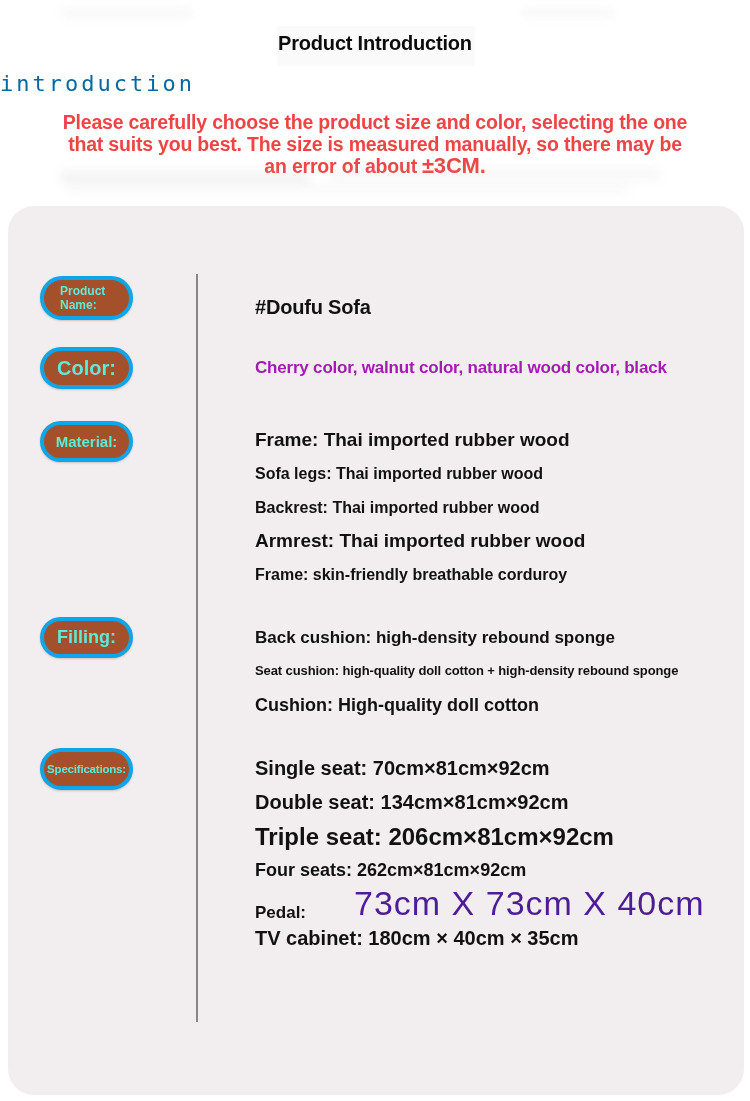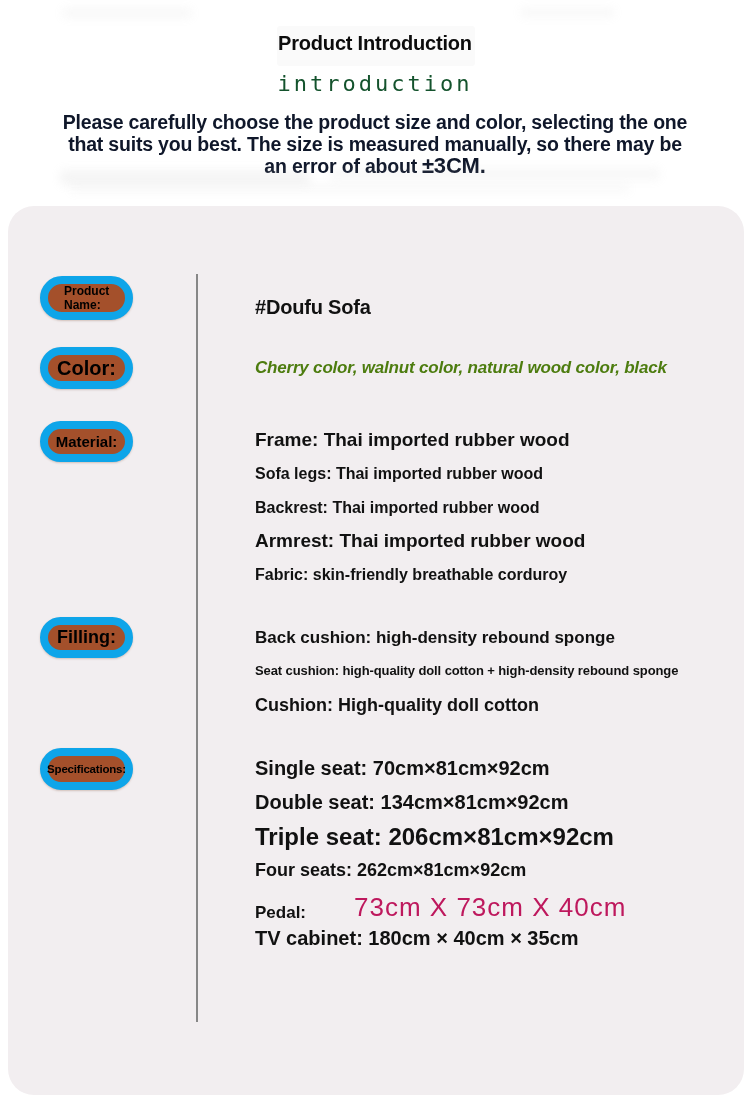--- a/index.html
+++ b/index.html
@@ -10,27 +10,27 @@
     -webkit-font-smoothing:antialiased;
   }
   
   .hero{position:absolute;left:0;top:0;width:750px;height:206px;}
   .title-box{position:absolute;left:277px;top:26px;width:198px;height:40px;background:#fafafa;border-radius:3px;}
   .hero-title{
     position:absolute;left:0;top:32px;width:750px;text-align:center;
     font-size:20px;font-weight:800;color:#0c0c0c;letter-spacing:-0.2px;
   }
   .hero-sub{
-    position:absolute;left:0;top:71px;width:750px;text-align:center;
+    position:absolute;left:0;top:71px;width:750px;
     font-family:"DejaVu Sans Mono","Liberation Mono",monospace;
-    font-size:22px;font-weight:500;color:#14532d;letter-spacing:3px;
+    font-size:22px;font-weight:500;color:#0369a1;letter-spacing:3px;
   }
   .notice{
     position:absolute;left:0;top:112px;width:750px;text-align:center;
-    font-size:19.5px;font-weight:800;color:#0f172a;line-height:21.5px;letter-spacing:-0.2px;
+    font-size:19.5px;font-weight:800;color:#ef4444;line-height:21.5px;letter-spacing:-0.2px;
   }
   .notice .pm{font-size:22px;font-weight:800;}
   .notice .line3-prefix{margin-right:5px;}
   .ghost{position:absolute;background:#b9b9b9;filter:blur(5px);border-radius:4px;pointer-events:none;}
   .g1{left:60px;top:170px;width:250px;height:15px;opacity:.14;}
   .g2{left:330px;top:168px;width:330px;height:12px;opacity:.10;}
   .g3{left:70px;top:184px;width:560px;height:9px;opacity:.08;}
   .g4{left:62px;top:8px;width:130px;height:10px;opacity:.10;}
   .g5{left:520px;top:8px;width:95px;height:9px;opacity:.10;}
 
@@ -38,50 +38,50 @@
   .card{
     position:absolute;left:8px;top:206px;width:736px;height:889px;
     background:#f2eef0;border-radius:26px;
   }
   .divider{
     position:absolute;left:188px;top:68px;width:1.5px;height:748px;
     background:#878787;
   }
   .pill{
     position:absolute;left:32px;width:93px;box-sizing:border-box;
-    background:#a4502b;border:8px solid #0ea5e9;border-radius:22px;
-    color:#000000;font-weight:700;
+    background:#a4502b;border:4px solid #0ea5e9;border-radius:22px;
+    color:#5eead4;font-weight:700;
     display:flex;align-items:center;justify-content:center;text-align:center;
     box-shadow:0 1px 2px rgba(120,60,30,.25);
   }
   .pill-product{top:70px;height:44px;font-size:12px;justify-content:flex-start;text-align:left;padding-left:16px;line-height:14px;}
   .pill-color{top:141px;height:42px;font-size:20px;}
   .pill-material{top:215px;height:41px;font-size:15px;}
   .pill-filling{top:411px;height:41px;font-size:18px;}
   .pill-specs{top:542px;height:42px;font-size:11.5px;letter-spacing:-0.2px;}
 
   .row{position:absolute;left:247px;color:#111111;font-weight:700;white-space:nowrap;}
   .r-name   {top:89px; font-size:20px;line-height:24px;letter-spacing:-0.2px;}
-  .r-color  {top:151px;font-size:17px;line-height:22px;color:#4d7c0f;letter-spacing:-0.2px;font-style:italic;}
+  .r-color  {top:151px;font-size:17px;line-height:22px;color:#a21caf;letter-spacing:-0.2px;}
   .r-mat0   {top:222px;font-size:19px;line-height:24px;}
   .r-mat1   {top:258px;font-size:16px;line-height:20px;}
   .r-mat2   {top:290px;font-size:16px;line-height:24px;}
   .r-mat3   {top:323px;font-size:19px;line-height:24px;}
   .r-mat4   {top:359px;font-size:16px;line-height:20px;}
   .r-fill0  {top:421px;font-size:17px;line-height:22px;}
   .r-fill1  {top:456px;font-size:13px;line-height:18px;letter-spacing:-0.1px;}
   .r-fill2  {top:488px;font-size:18px;line-height:22px;}
   .r-spec0  {top:550px;font-size:20px;line-height:25px;}
   .r-spec1  {top:584px;font-size:20px;line-height:25px;}
   .r-spec2  {top:618px;font-size:24px;line-height:25px;}
   .r-spec3  {top:653px;font-size:18px;line-height:23px;}
   .r-pedal  {top:683px;height:34px;display:flex;align-items:flex-end;}
   .pedal-label{font-size:17px;font-weight:700;color:#111;}
   .pedal-value{
-    margin-left:48px;font-size:26px;font-weight:400;color:#be185d;
+    margin-left:48px;font-size:34px;font-weight:400;color:#4c1d95;
     letter-spacing:1px;font-family:"Liberation Sans",sans-serif;
   }
   .r-tv     {top:720px;font-size:20px;line-height:25px;}
 </style>
 </head>
 <body>
 
 <div class="hero">
   <div class="title-box"></div>
   <div class="ghost g4"></div>
@@ -107,21 +107,21 @@
   <div class="pill pill-filling">Filling:</div>
   <div class="pill pill-specs">Specifications:</div>
 
   <div class="row r-name">#Doufu Sofa</div>
   <div class="row r-color">Cherry color, walnut color, natural wood color, black</div>
 
   <div class="row r-mat0">Frame: Thai imported rubber wood</div>
   <div class="row r-mat1">Sofa legs: Thai imported rubber wood</div>
   <div class="row r-mat2">Backrest: Thai imported rubber wood</div>
   <div class="row r-mat3">Armrest: Thai imported rubber wood</div>
-  <div class="row r-mat4">Fabric: skin-friendly breathable corduroy</div>
+  <div class="row r-mat4">Frame: skin-friendly breathable corduroy</div>
 
   <div class="row r-fill0">Back cushion: high-density rebound sponge</div>
   <div class="row r-fill1">Seat cushion: high-quality doll cotton + high-density rebound sponge</div>
   <div class="row r-fill2">Cushion: High-quality doll cotton</div>
 
   <div class="row r-spec0">Single seat: 70cm×81cm×92cm</div>
   <div class="row r-spec1">Double seat: 134cm×81cm×92cm</div>
   <div class="row r-spec2">Triple seat: 206cm×81cm×92cm</div>
   <div class="row r-spec3">Four seats: 262cm×81cm×92cm</div>
 

